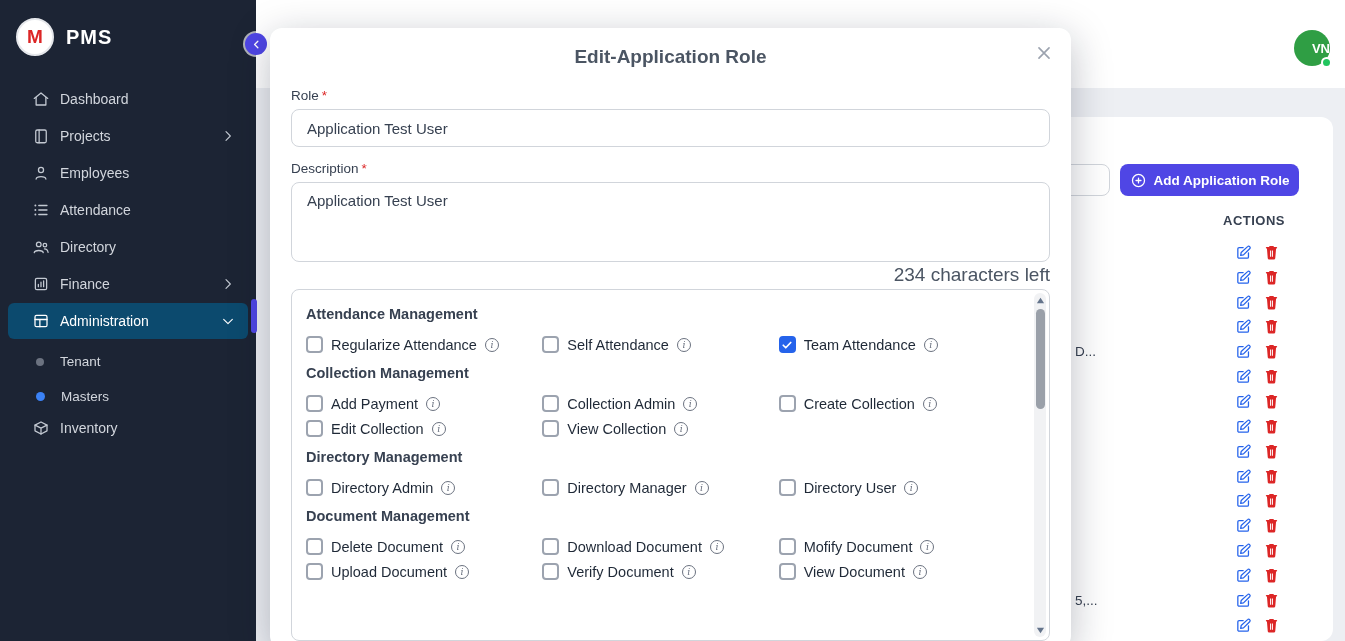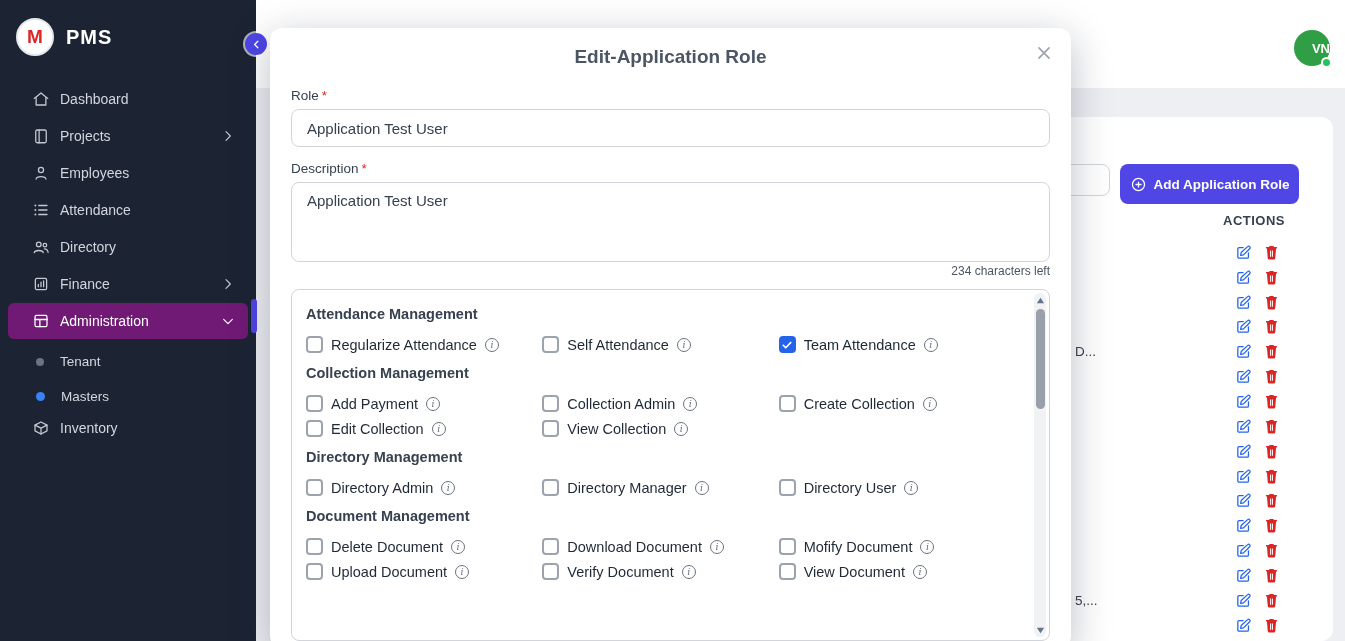--- a/index.html
+++ b/index.html
@@ -3,38 +3,38 @@
 <meta charset="utf-8">
 <style>
   * { margin:0; padding:0; box-sizing:border-box; }
   html,body { width:1345px; height:641px; overflow:hidden; font-family:"Liberation Sans", sans-serif; background:#edeff3; }
   .topbar { position:absolute; left:256px; top:0; width:1089px; height:88px; background:#ffffff; }
   .avatar { position:absolute; left:1294px; top:30px; width:36px; height:36px; border-radius:50%; background:#2f9e44; color:#fff; font-weight:700; font-size:13px; display:flex; align-items:center; justify-content:flex-end; cursor:pointer; }
   .status-dot { position:absolute; right:-2px; bottom:-2px; width:11px; height:11px; border-radius:50%; background:#22c55e; border:2px solid #fff; }
 
   .table-card { position:absolute; left:283px; top:117px; width:1050px; height:524px; background:#fff; border-radius:12px; }
   .bg-search { position:absolute; left:667px; top:47px; width:160px; height:32px; border:1px solid #d1d5db; border-radius:8px; background:#fff; padding:0 10px; font-size:14px; color:#374151; }
-  .add-role-btn { position:absolute; left:837px; top:47px; width:179px; height:40px; background:#4f46e5; color:#fff; border:none; border-radius:8px; font-size:13.5px; font-weight:700; font-family:"Liberation Sans", sans-serif; display:flex; align-items:center; justify-content:center; gap:7px; cursor:pointer; }
+  .add-role-btn { position:absolute; left:837px; top:47px; width:179px; height:32px; background:#4f46e5; color:#fff; border:none; border-radius:8px; font-size:13.5px; font-weight:700; font-family:"Liberation Sans", sans-serif; display:flex; align-items:center; justify-content:center; gap:7px; cursor:pointer; }
   .add-role-btn svg { width:17px; height:17px; stroke:#fff; fill:none; stroke-width:1.8; stroke-linecap:round; }
   .actions-header { position:absolute; left:940px; top:96px; font-size:13px; font-weight:700; color:#374151; letter-spacing:0.5px; }
   .actions-rows { position:absolute; left:777px; top:123px; width:256px; }
   .bg-row { display:flex; align-items:center; height:24.85px; padding-right:36px; }
   .bg-row-text { flex:1; padding-left:15px; font-size:13.5px; color:#374151; white-space:nowrap; overflow:hidden; }
   .icon-btn { width:17px; height:17px; margin-left:11px; cursor:pointer; }
   .icon-btn svg { width:17px; height:17px; }
 
   .sidebar { position:absolute; left:0; top:0; width:256px; height:641px; background:#1c2434; z-index:10; }
   .logo-row { display:flex; align-items:center; gap:12px; padding:18px 16px 16px 16px; }
   .logo-mark { width:38px; height:38px; border-radius:50%; background:#ffffff; border:2px solid #e5e7eb; color:#dc2626; display:flex; align-items:center; justify-content:center; font-weight:800; font-size:19px; }
   .logo-text { color:#fff; font-size:20px; font-weight:700; letter-spacing:1px; }
   .nav { padding-top:8px; }
   .nav-item { display:flex; align-items:center; gap:10px; height:36px; margin:1px 8px; padding:0 12px 0 24px; border-radius:6px; color:#d2d6dd; font-size:14px; cursor:pointer; }
   .nav-item .mi-wrap, .nav-item .mi-wrap svg { width:18px; height:18px; display:block; }
   .nav-item svg { stroke:#c3c9d2; fill:none; stroke-width:1.7; stroke-linecap:round; stroke-linejoin:round; }
-  .nav-item.active { background:#701a75; color:#fff; }
+  .nav-item.active { background:#0c4a6e; color:#fff; }
   .nav-item.active svg { stroke:#fff; }
   .chev { margin-left:auto; width:16px; height:16px; }
   .chev svg { width:16px; height:16px; }
   .nav-sub { display:flex; align-items:center; gap:16px; height:34px; margin:1px 8px; padding:9px 12px 0 28px; color:#d2d6dd; font-size:13.5px; cursor:pointer; border-radius:6px; }
   .bullet { width:9px; height:9px; border-radius:50%; flex:none; }
   .bullet-gray { background:#6b7280; width:8px; height:8px; }
   .bullet-blue { background:#3b82f6; }
   .active-indicator { position:absolute; left:251px; top:299px; width:6px; height:34px; background:#4f46e5; border-radius:4px; z-index:11; }
   .collapse-btn { position:absolute; left:245px; top:33px; width:22px; height:22px; border-radius:50%; background:#4f46e5; display:flex; align-items:center; justify-content:center; z-index:40; cursor:pointer; box-shadow:0 0 0 2px rgba(255,255,255,0.65); }
   .collapse-btn svg { width:13px; height:13px; stroke:#fff; fill:none; stroke-width:2.4; stroke-linecap:round; stroke-linejoin:round; }
@@ -42,21 +42,21 @@
   .modal { position:absolute; left:270px; top:28px; width:801px; height:620px; background:#fff; border-radius:12px; box-shadow:0 10px 40px rgba(15,23,42,0.28); z-index:50; }
   .modal-title { margin-top:18px; text-align:center; font-size:19px; font-weight:700; color:#4b5563; height:22px; }
   .close-btn { position:absolute; top:14px; right:16px; width:22px; height:22px; cursor:pointer; }
   .close-btn svg { width:22px; height:22px; stroke:#9ca3af; fill:none; stroke-width:1.8; stroke-linecap:round; }
   .modal-body { padding:0 21px; }
   .field-label { margin-top:20px; font-size:13.5px; color:#374151; height:15px; }
   .field-label.second { margin-top:14px; }
   .req { color:#dc2626; margin-left:3px; }
   .text-input { width:100%; height:38px; margin-top:6px; border:1px solid #d1d5db; border-radius:8px; padding:0 15px; font-size:15px; color:#374151; font-family:"Liberation Sans", sans-serif; background:#fff; }
   .text-area { display:block; width:100%; height:80px; margin-top:6px; border:1px solid #d1d5db; border-radius:8px; padding:9px 15px; font-size:15px; color:#374151; font-family:"Liberation Sans", sans-serif; resize:none; background:#fff; }
-  .chars-left { text-align:right; font-size:12px; color:#4b5563; margin-top:2px; height:17px; }
+  .chars-left { text-align:right; font-size:19px; color:#4b5563; margin-top:2px; height:17px; }
   .perm-box { position:relative; margin-top:8px; border:1px solid #d1d5db; border-radius:8px; height:352px; padding:8px 34px 8px 14px; overflow:hidden; }
   .perm-group { margin-bottom:12px; }
   .perm-group-title { font-size:14.5px; font-weight:700; color:#374151; margin:10px 0 12px; height:18px; }
   .perm-group:first-child .perm-group-title { margin-top:8px; }
   .perm-grid { display:grid; grid-template-columns:1fr 1fr 1fr; row-gap:8px; }
   .perm-item { display:flex; align-items:center; gap:8px; font-size:14.5px; color:#1f2937; height:17px; cursor:pointer; }
   .cb { width:17px; height:17px; border:2px solid #9ca3af; border-radius:4px; background:#fff; flex:none; display:flex; align-items:center; justify-content:center; }
   .cb.checked { background:#2563eb; border-color:#2563eb; }
   .cb svg { width:12px; height:12px; }
   .info { width:14px; height:14px; border:1.3px solid #6b7280; border-radius:50%; color:#6b7280; font-size:9.5px; line-height:1; display:flex; align-items:center; justify-content:center; font-family:"DejaVu Serif", serif; font-style:italic; flex:none; }

